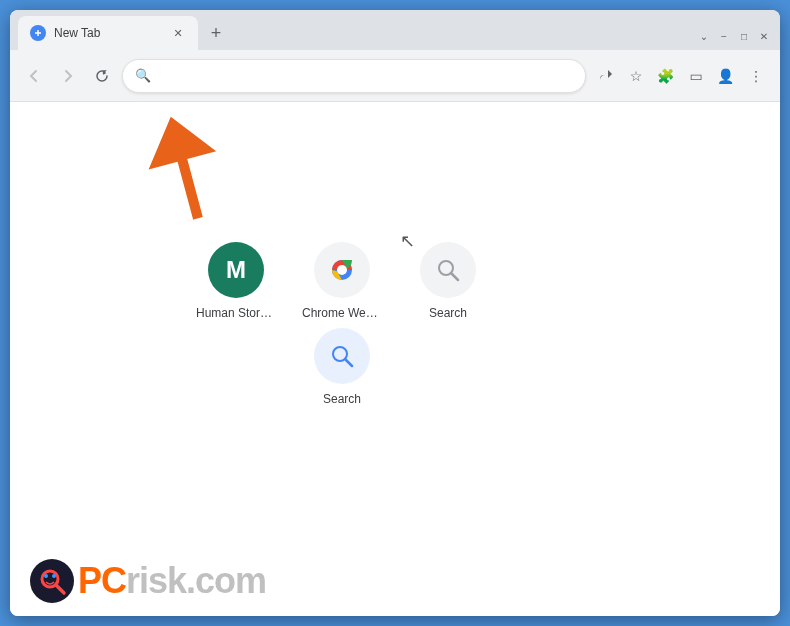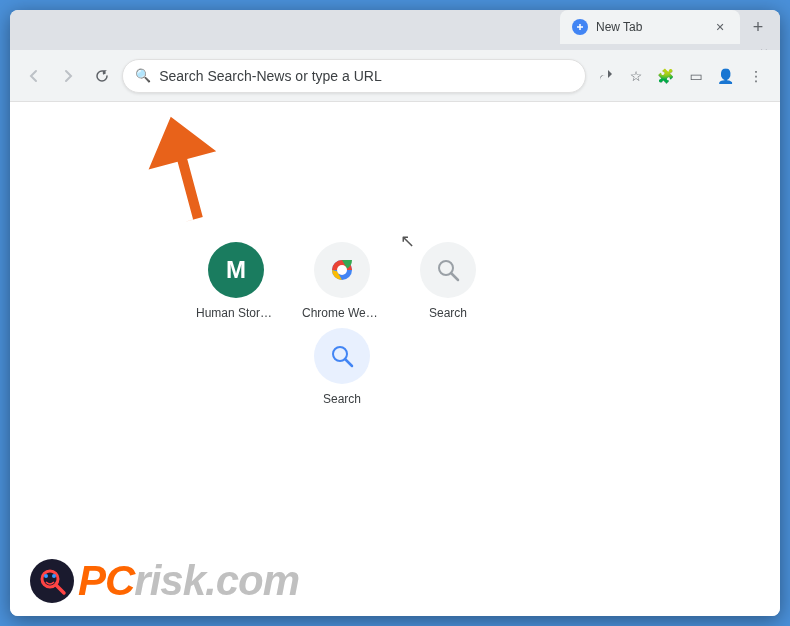--- a/index.html
+++ b/index.html
@@ -27,21 +27,20 @@
     }
 
     
     .title-bar {
       background: #dee1e6;
       height: 40px;
       display: flex;
       align-items: flex-end;
       padding: 0 8px;
       border-radius: 8px 8px 0 0;
-      flex-direction: column;
     }
 
     .tab-strip {
       display: flex;
       align-items: flex-end;
       flex: 1;
     }
 
     .tab {
       background: #f1f3f4;
@@ -274,23 +273,22 @@
       height: 44px;
       background: #1a1a2e;
       border-radius: 50%;
       display: flex;
       align-items: center;
       justify-content: center;
       font-size: 20px;
     }
 
     .logo-text {
-      font-size: 42px;
+      font-size: 36px;
       font-weight: 900;
-      font-style: italic;
       color: #b0b0b0;
       letter-spacing: -1px;
     }
 
     .logo-text span {
       color: #ff6600;
     }
 
     
     .arrow-svg {
@@ -360,21 +358,20 @@
         </svg>
     </div>
     <div class="nav-btn">
       <svg width="16" height="16" viewBox="0 0 16 16">
           <path d="M13 8A5 5 0 1 1 8 3h3l-1.5 1.5" stroke="#5f6368" stroke-width="1.5" fill="none" stroke-linecap="round"></path>
           <path d="M10 3l1 2-2 1" stroke="#5f6368" stroke-width="1.5" fill="none"></path>
         </svg>
     </div>
     <div class="address-bar">
       <span class="address-bar-icon">🔍</span>
-      <input class="address-input" type="text" value="Search Search-News or type a URL" placeholder="Search Search-News or type a URL" style="">
     </div>
     <div class="toolbar-actions">
       <div class="toolbar-icon">
         <svg width="16" height="16" viewBox="0 0 16 16">
             <path d="M10 2l4 4-4 4V7H6a4 4 0 0 0-4 4v1a5 5 0 0 1 5-5h3V2z" fill="#5f6368"></path>
           </svg>
       </div>
       <div class="toolbar-icon">☆</div>
       <div class="toolbar-icon">🧩</div>
       <div class="toolbar-icon">▭</div>

